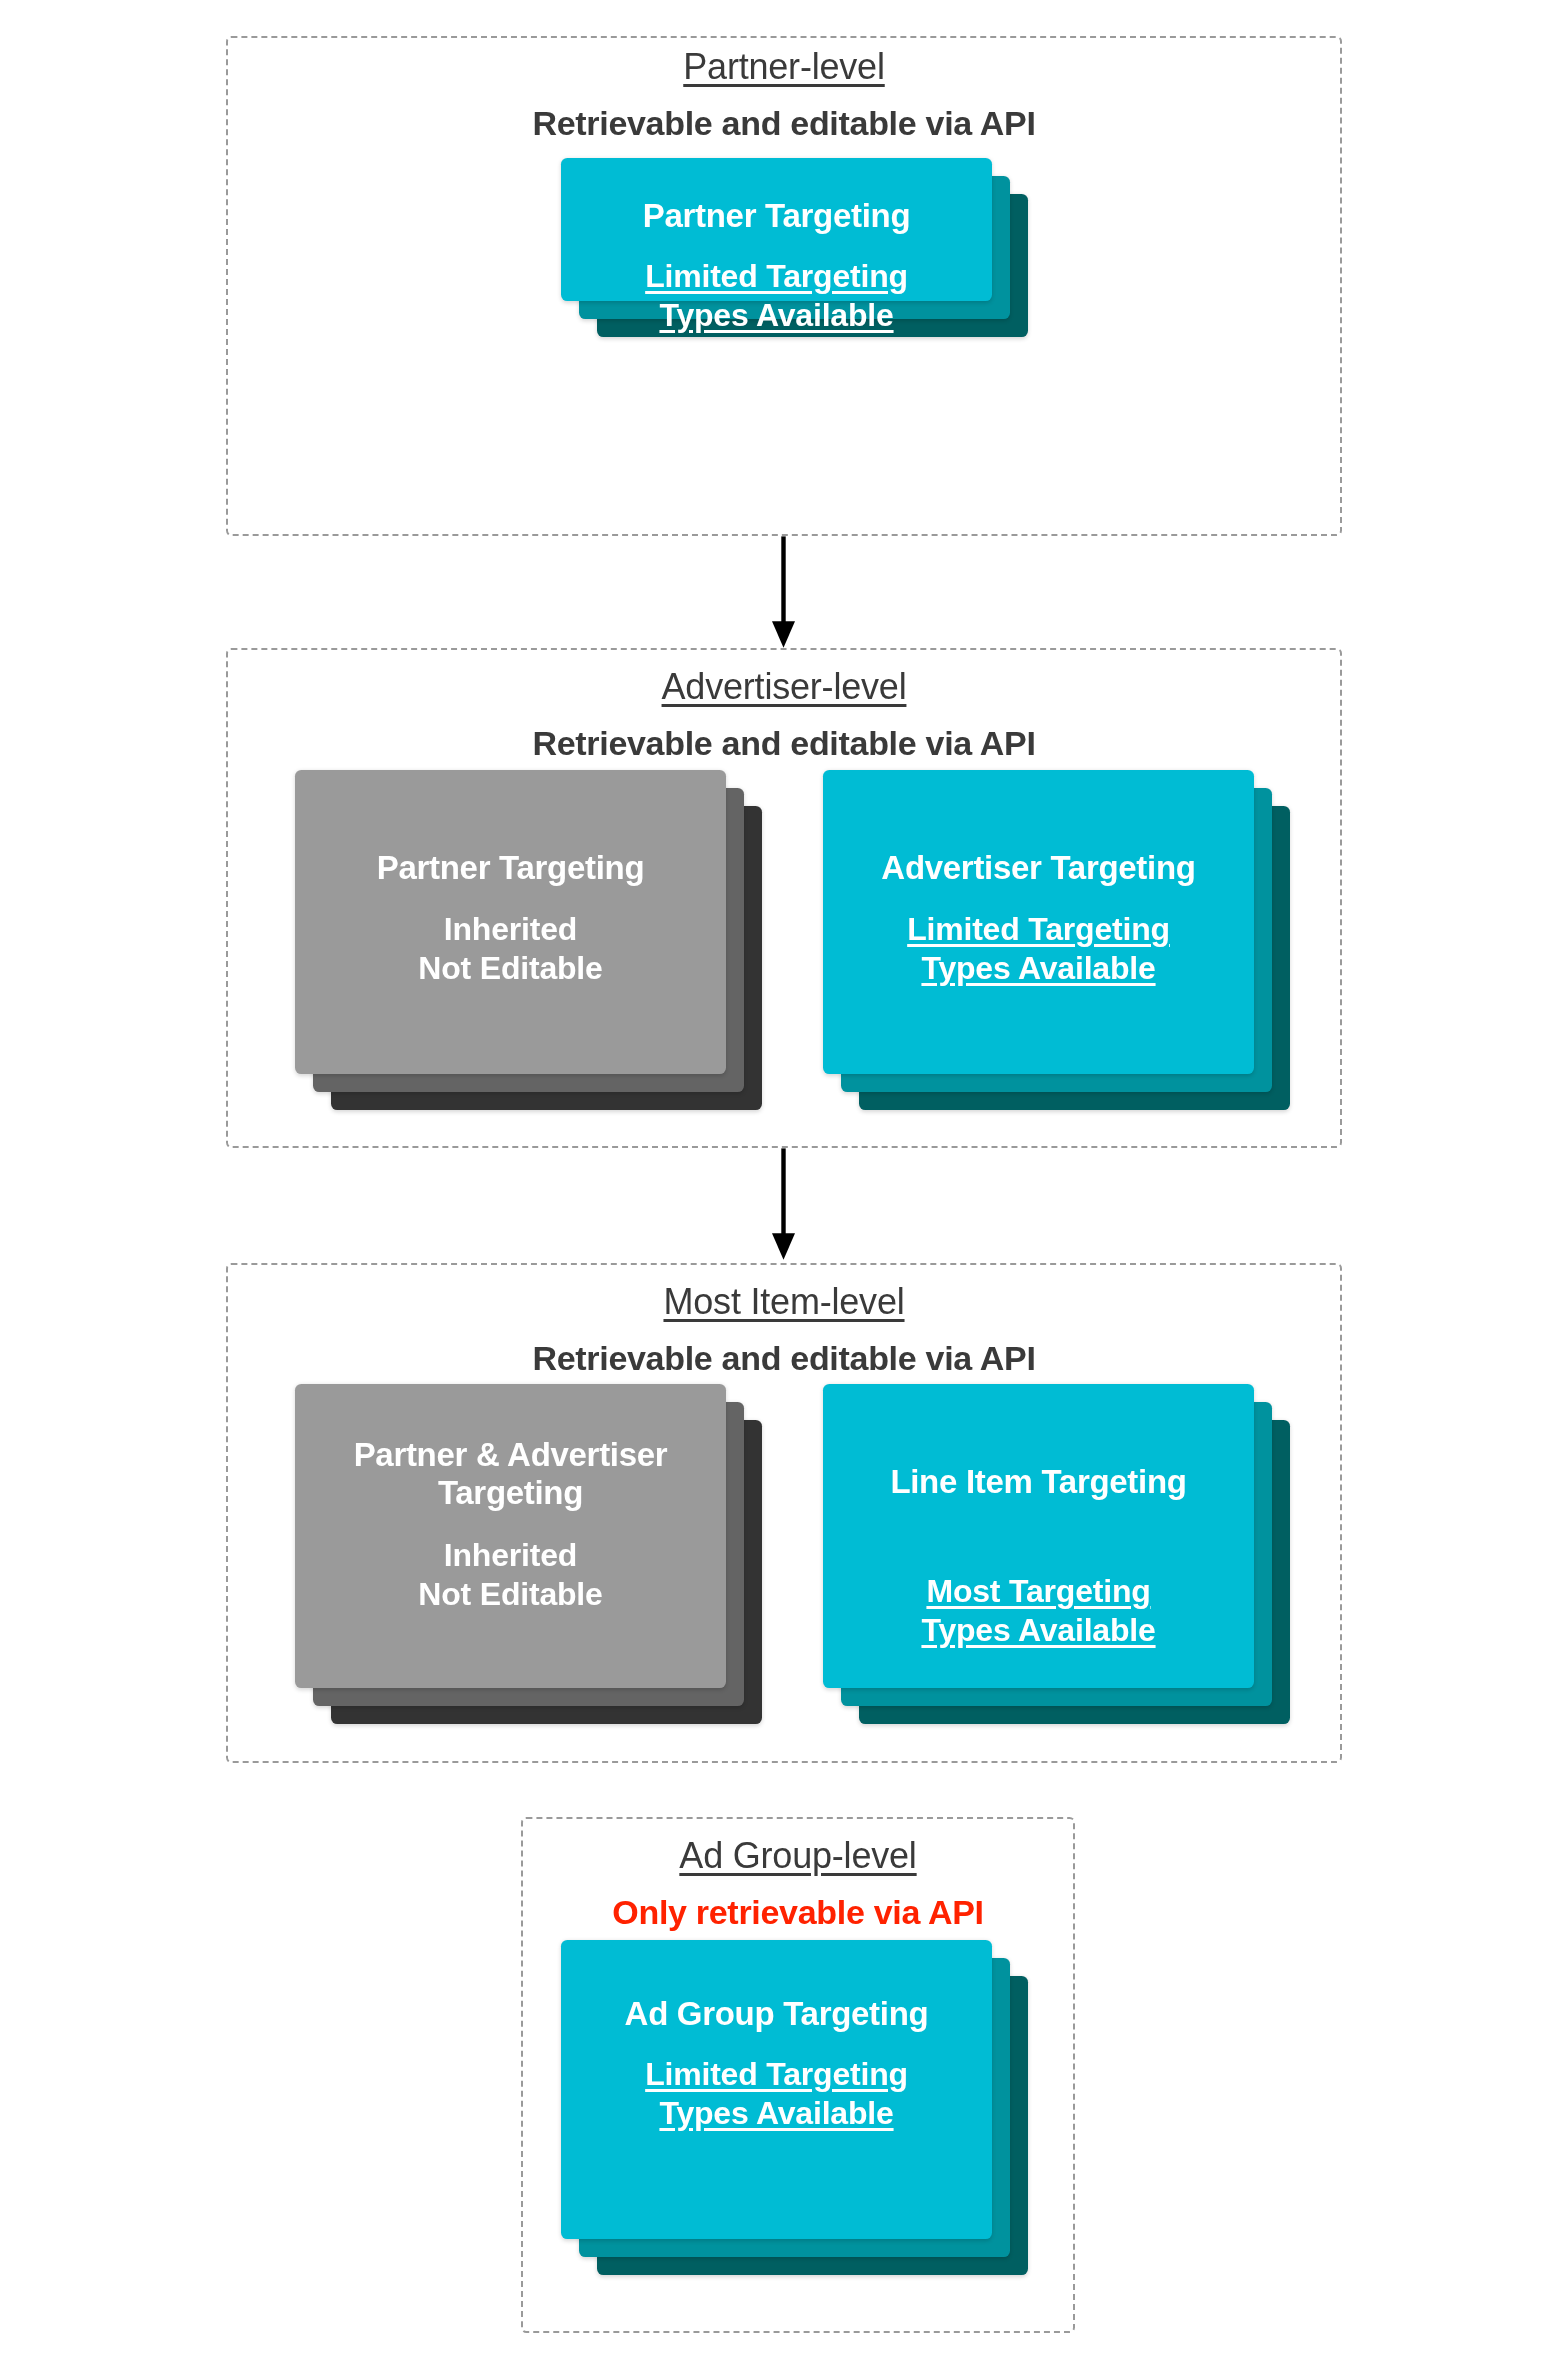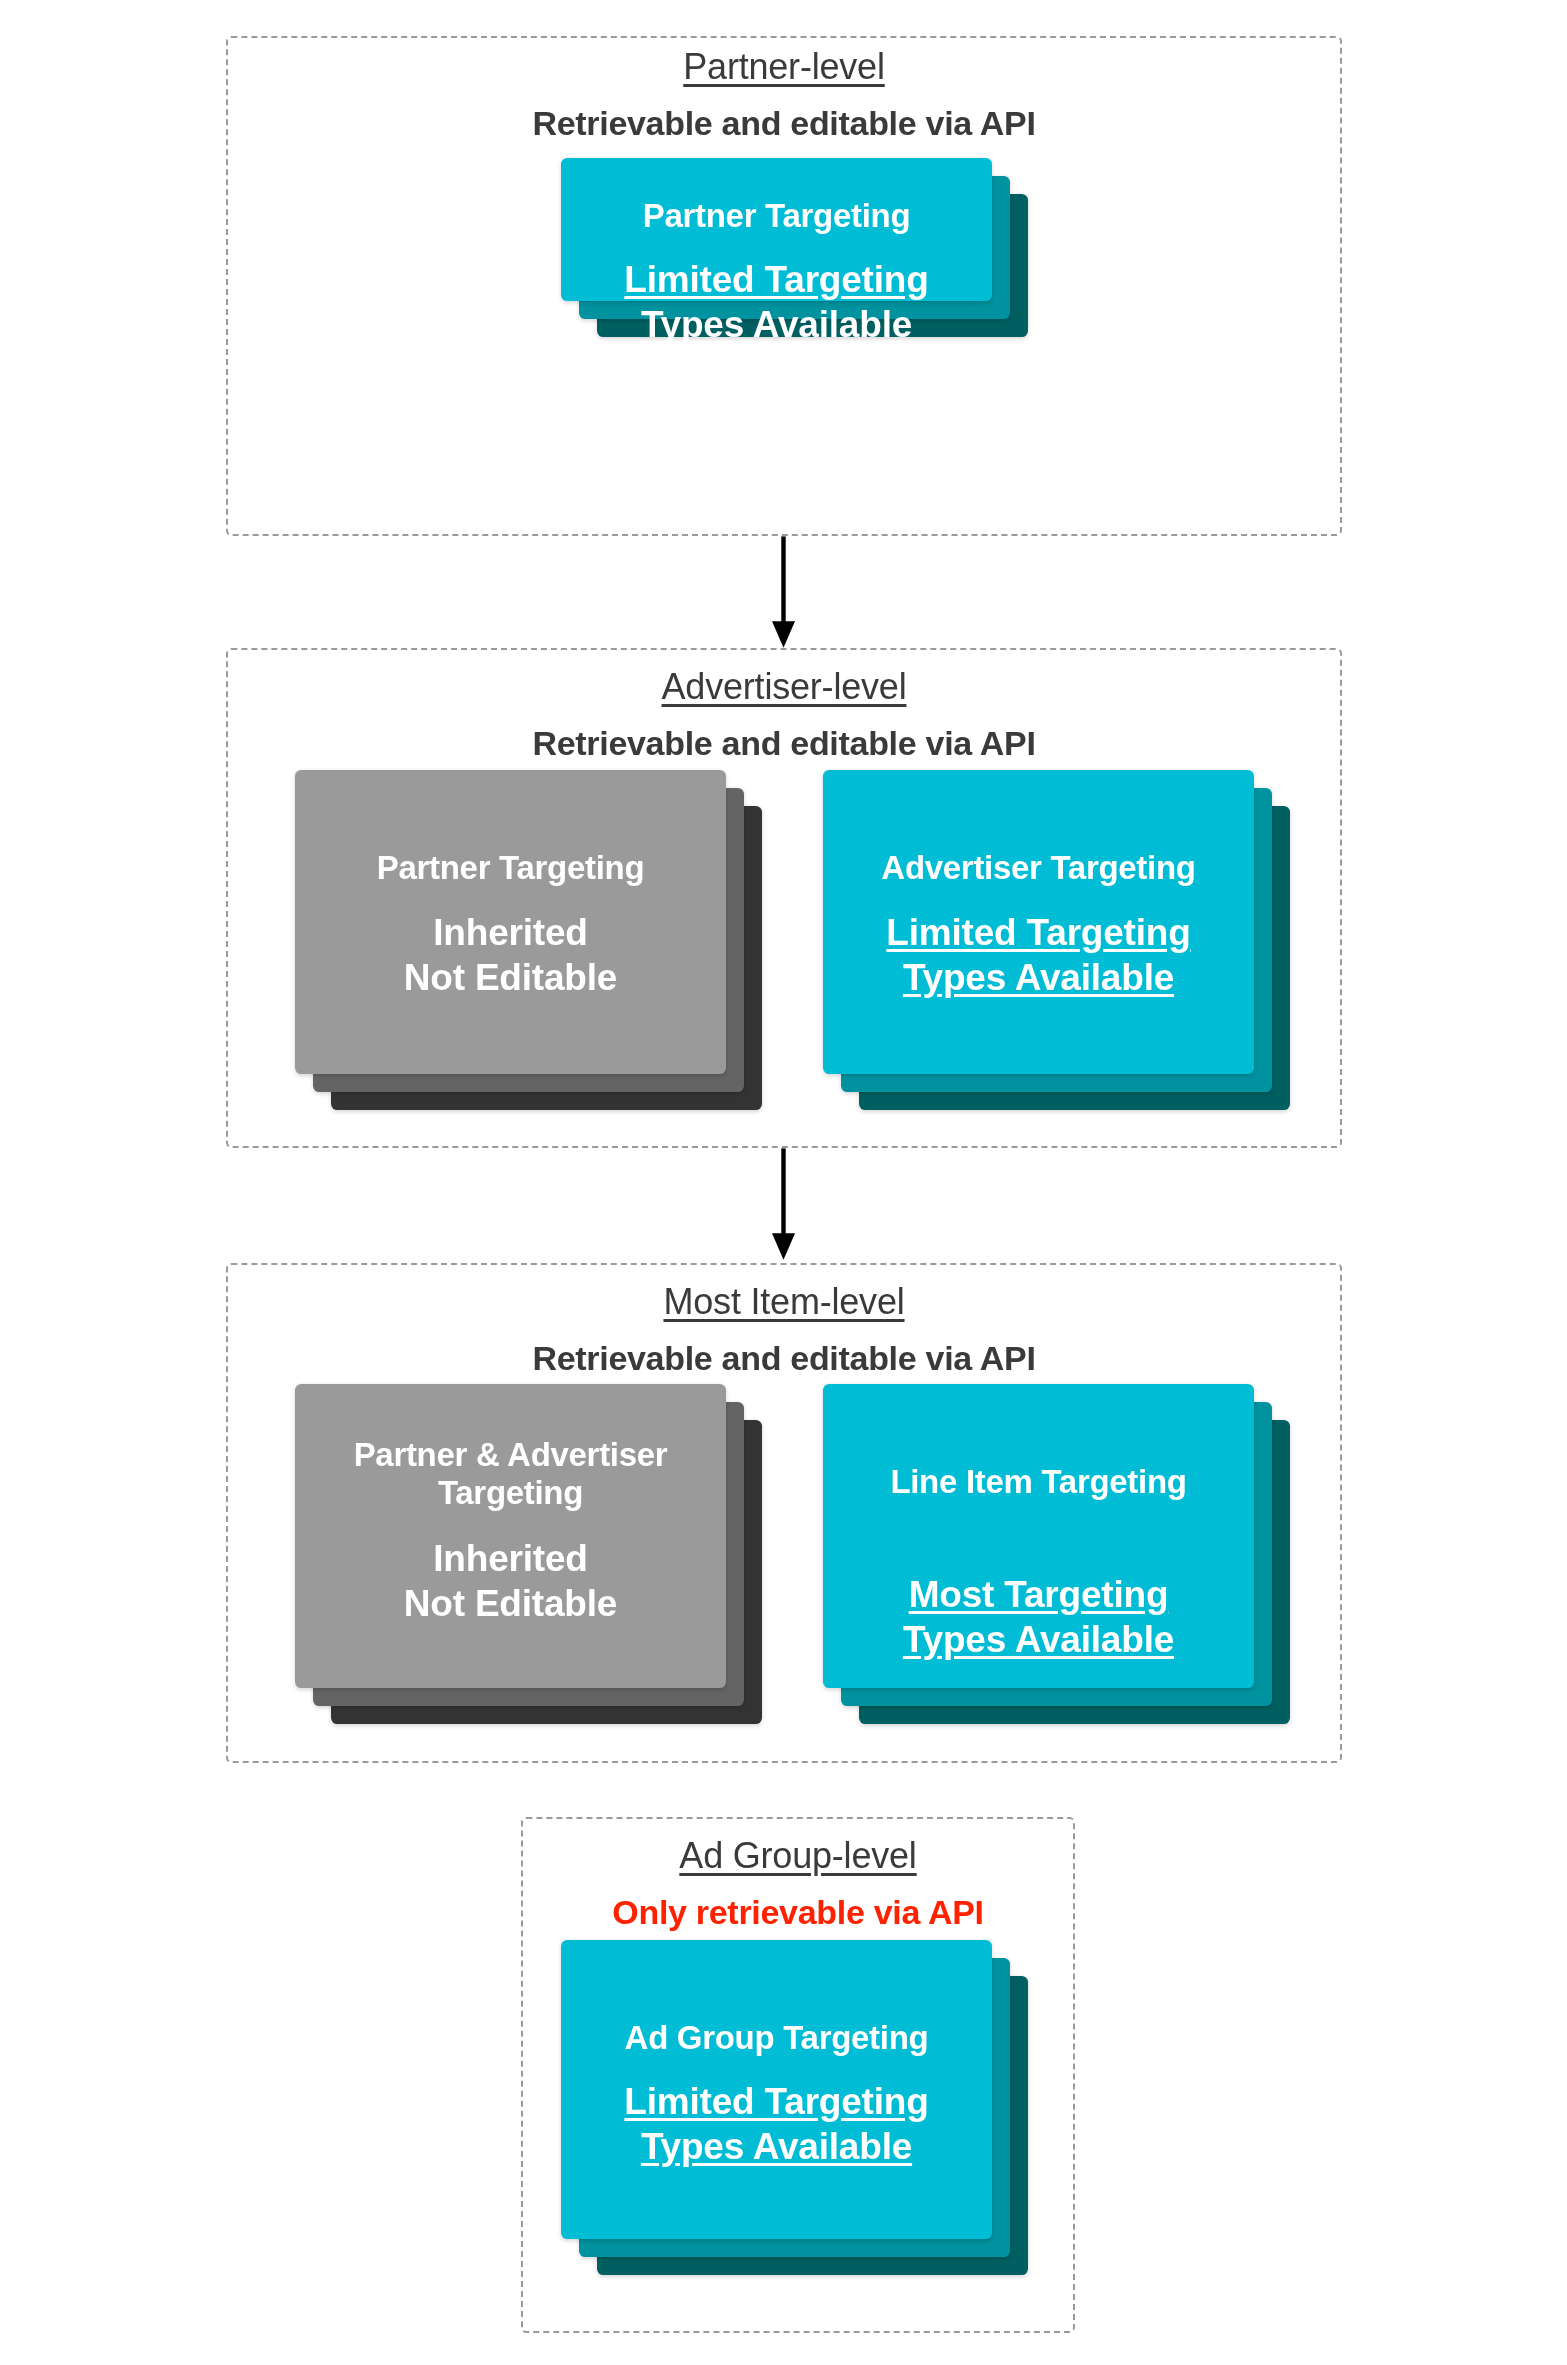--- a/index.html
+++ b/index.html
@@ -91,21 +91,21 @@
 
   .card-title {
     font-size: 33px;
     font-weight: 700;
     color: #ffffff;
     text-align: center;
     line-height: 1.16;
     letter-spacing: -0.3px;
   }
   .card-sub {
-    font-size: 37px;
+    font-size: 32px;
     font-weight: 700;
     color: #ffffff;
     text-align: center;
     line-height: 1.22;
     letter-spacing: -0.2px;
   }
   .card-sub.underlined {
     text-decoration: underline;
     text-underline-offset: 3.6px;
   }
@@ -218,21 +218,21 @@
 
   <div class="level-heading" style="left:521px; top:1835px; width:554px;">
     <span class="level-name">Ad Group-level</span>
     <span class="level-access danger">Only retrievable via API</span>
   </div>
 
   <div class="card-stack" style="left:561px; top:1940px; width:431px; height:299px;">
     <div class="card-layer back2" style="width:431px; height:299px; background:#005f61;"></div>
     <div class="card-layer back1" style="width:431px; height:299px; background:#00929e;"></div>
     <div class="card-layer front" style="width:431px; height:299px; background:#00bcd4;">
-      <div class="card-front-content" style="padding-top:79px;">
+      <div class="card-front-content" style="padding-top:55px;">
         <div class="card-title">Ad Group Targeting</div>
         <div class="card-sub underlined" style="margin-top:21.4px; max-width:321px;">Limited Targeting Types Available</div>
       </div>
     </div>
   </div>
 
 </div>
 
 
 </body></html>

